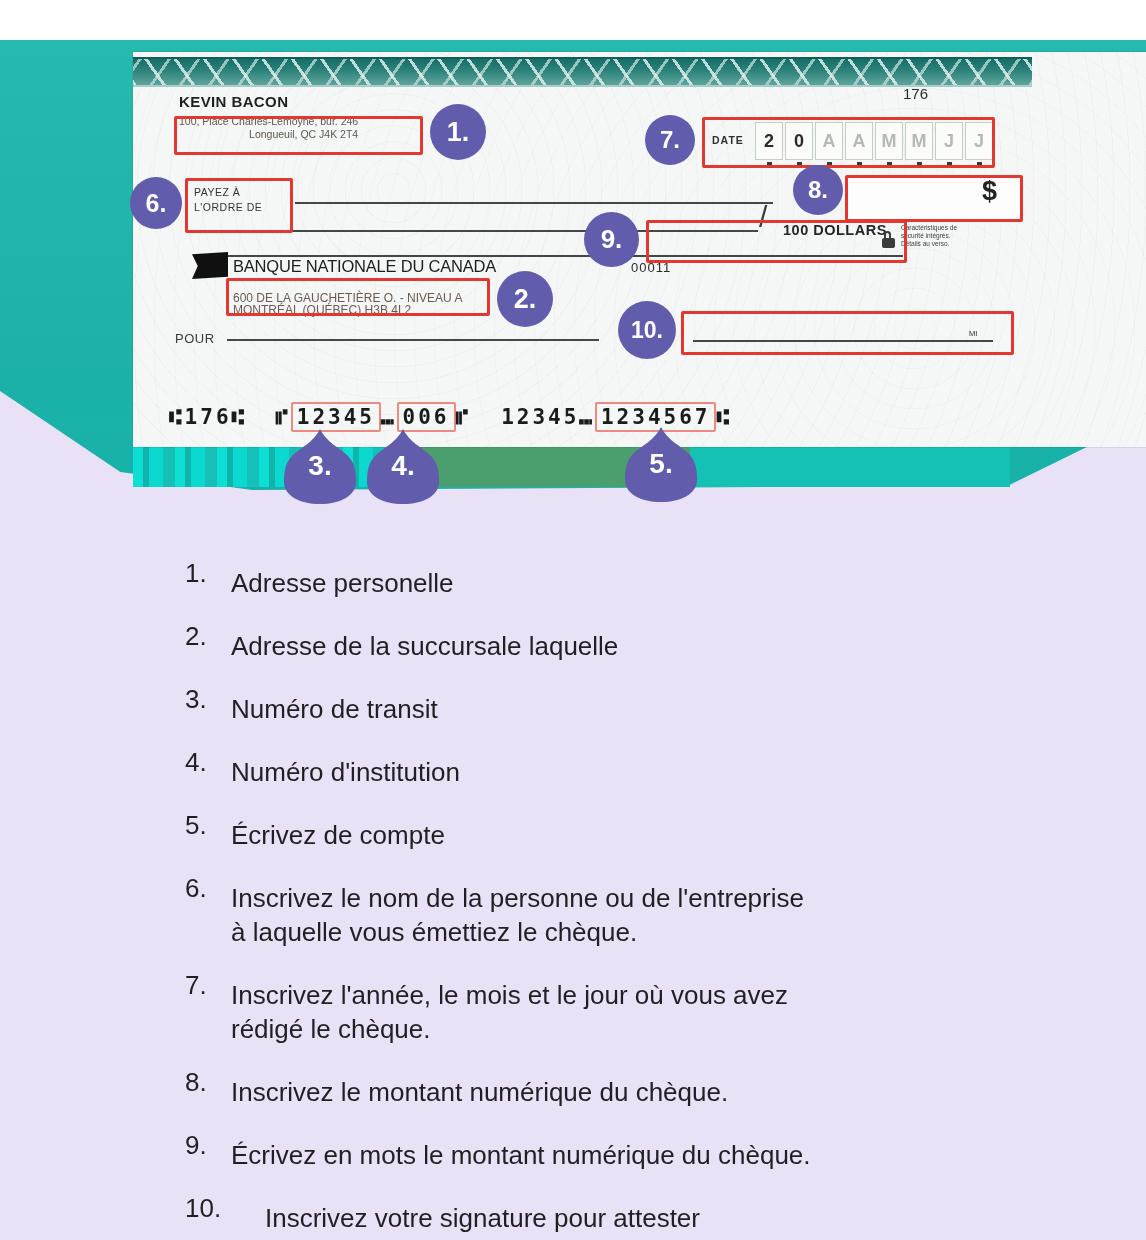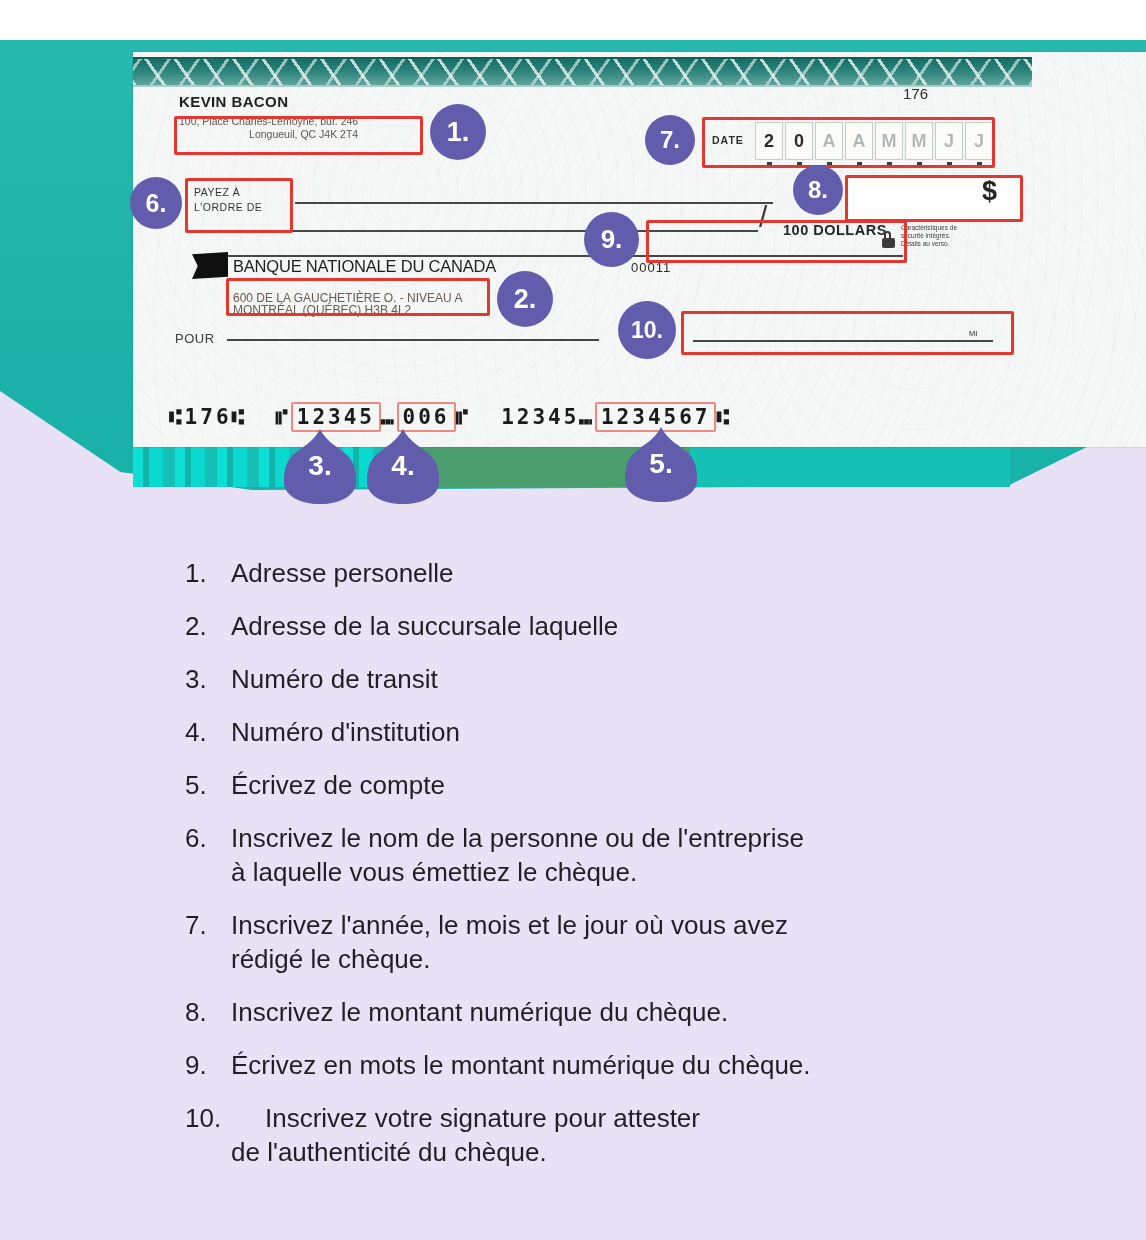--- a/index.html
+++ b/index.html
@@ -61,21 +61,21 @@
            display:flex;align-items:center;justify-content:center;z-index:9;}
   .mbubble{position:absolute;width:76px;height:80px;z-index:9;}
   .mbubble svg{position:absolute;left:0;top:0;}
   .mbubble .blabel{position:absolute;left:0;top:24px;width:100%;text-align:center;
            color:#ffffff;font-weight:bold;font-size:28px;}
 
   
   .legend{position:absolute;left:185px;top:556px;width:720px;z-index:5;color:#211f24;}
   .lrow{display:flex;margin-bottom:19px;font-size:26px;line-height:34px;}
   .lnum{flex:0 0 46px;}
-  .ltext{white-space:pre-line;width:650px;}
+  .ltext{white-space:pre-line;width:650px;margin-top:10px;}
   .indent10 .ltext{text-indent:34px;}
 </style>
 </head>
 <body>
 
 <div id="stage">
 
   <div class="lavender"></div>
   <div class="tealband"></div>
   <div class="grayblock"></div>

